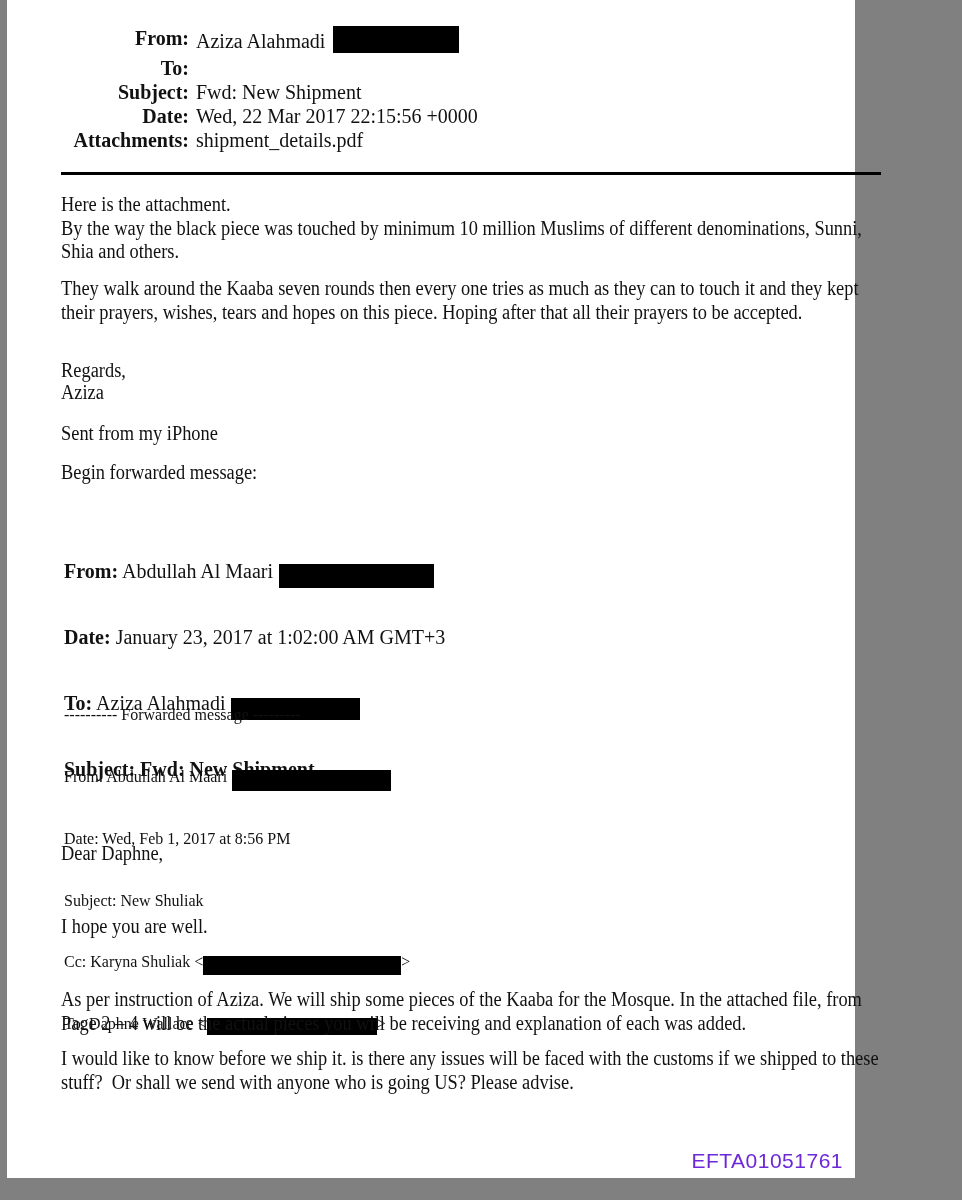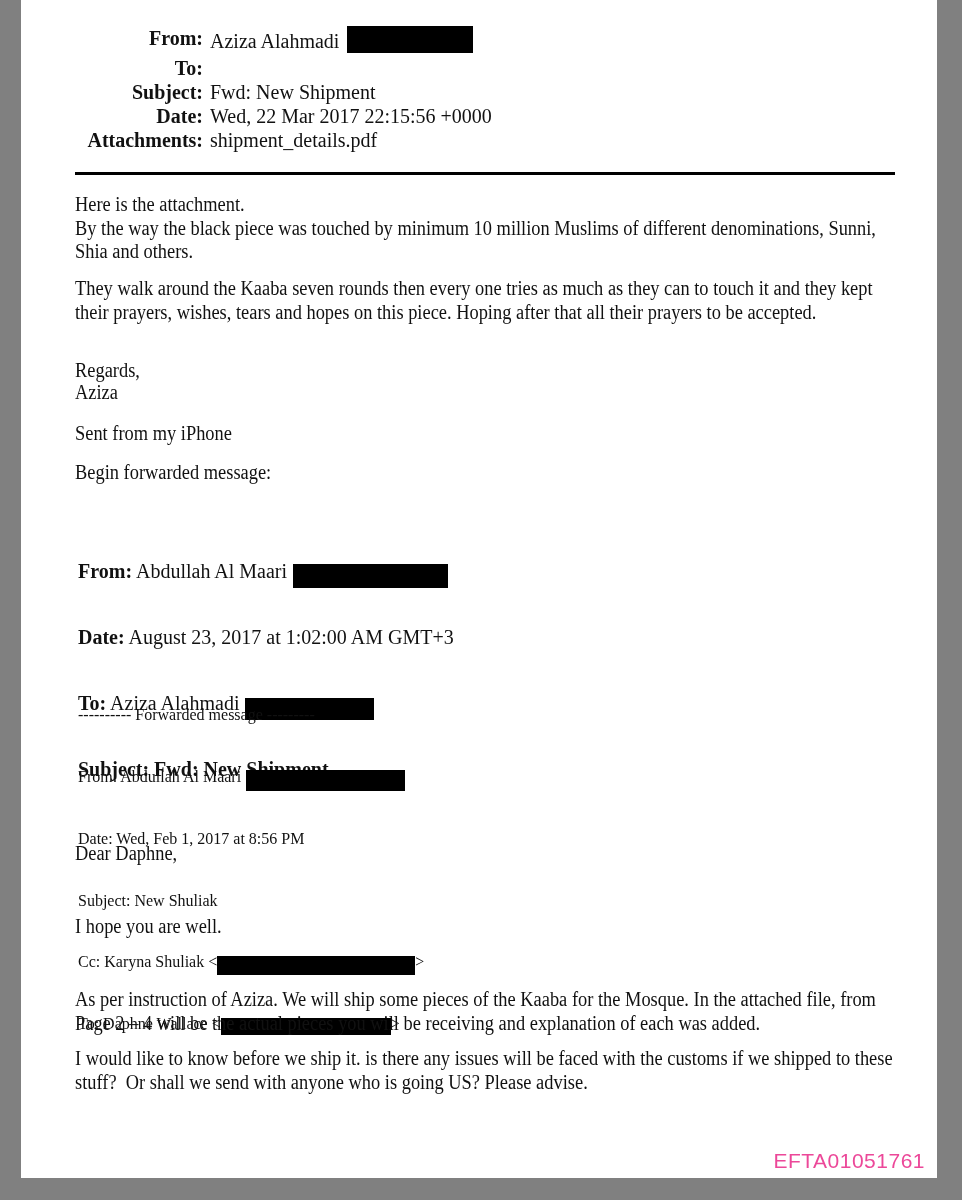--- a/index.html
+++ b/index.html
@@ -3,21 +3,21 @@
 <meta charset="utf-8">
 <style>
   html,body{margin:0;padding:0;}
   body{
     width:962px;height:1200px;position:relative;overflow:hidden;
     background:#808080;
     font-family:"Liberation Serif","DejaVu Serif",serif;
     color:#111111;
   }
   .page{
-    position:absolute;left:21px;top:0;width:916px;height:1178px;
+    position:absolute;left:7px;top:0;width:848px;height:1178px;
     background:#ffffff;
   }
   
   .email-header{position:absolute;top:26px;left:0;width:860px;font-size:20px;}
   .hrow{display:flex;line-height:24px;}
   .hrow.first{margin-bottom:3px;}
   .hlabel{width:182px;text-align:right;font-weight:bold;flex:0 0 182px;}
   .hvalue{margin-left:7px;white-space:pre;}
   
   .redact{display:inline-block;background:#000000;vertical-align:text-bottom;}
@@ -46,21 +46,21 @@
   
   .fwd-header{position:absolute;top:516px;left:57px;font-size:20px;line-height:22px;white-space:pre;}
   .fwd-header .flabel{font-weight:bold;}
   .fwd-header .bold-val{font-weight:bold;}
   
   .fwd-msg{position:absolute;top:664px;left:57px;font-size:16px;line-height:20.6px;white-space:pre;}
   
   .bates{
     position:absolute;top:1149px;right:12px;
     font-family:"Liberation Sans","DejaVu Sans",sans-serif;
-    font-size:21px;color:#ec4899;letter-spacing:0.5px;
+    font-size:21px;color:#6d28d9;letter-spacing:0.5px;
   }
 </style>
 </head>
 <body>
 
 <div class="page">
 
   <div class="email-header">
     <div class="hrow first">
       <span class="hlabel">From:</span>
@@ -90,21 +90,21 @@
 Shia and others.</div>
   <div class="para p-kaaba">They walk around the Kaaba seven rounds then every one tries as much as they can to touch it and they kept
 their prayers, wishes, tears and hopes on this piece. Hoping after that all their prayers to be accepted.</div>
   <div class="para p-signature">Regards,
 Aziza</div>
   <div class="para p-sent">Sent from my iPhone</div>
   <div class="para p-begin">Begin forwarded message:</div>
 
   <div class="fwd-header">
     <div><span class="flabel">From:</span><span> Abdullah Al Maari</span><span class="redact r-f2-from"></span></div>
-    <div><span class="flabel">Date:</span><span> August 23, 2017 at 1:02:00 AM GMT+3</span></div>
+    <div><span class="flabel">Date:</span><span> January 23, 2017 at 1:02:00 AM GMT+3</span></div>
     <div><span class="flabel">To:</span><span> Aziza Alahmadi</span><span class="redact r-f2-to"></span></div>
     <div><span class="flabel">Subject:</span><span class="bold-val"> Fwd: New Shipment</span></div>
   </div>
 
   <div class="fwd-msg">
     <div>---------- Forwarded message ---------</div>
     <div><span>From: Abdullah Al Maari</span><span class="redact r-fm-from"></span></div>
     <div>Date: Wed, Feb 1, 2017 at 8:56 PM</div>
     <div>Subject: New Shuliak</div>
     <div><span>Cc: Karyna Shuliak &lt;</span><span class="redact r-fm-cc"></span><span>&gt;</span></div>

